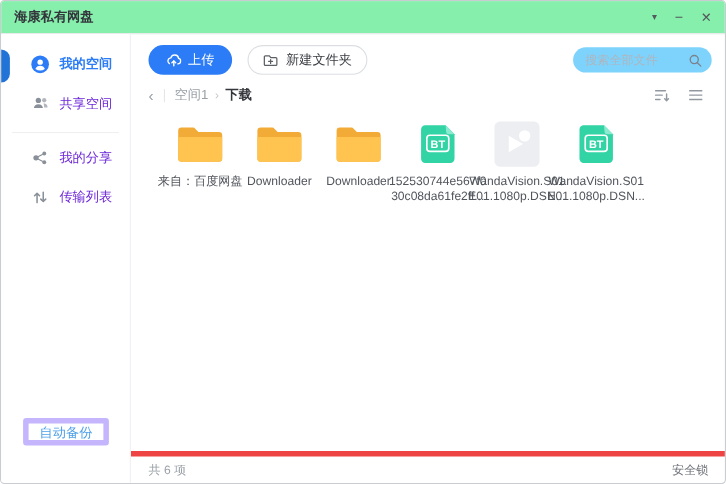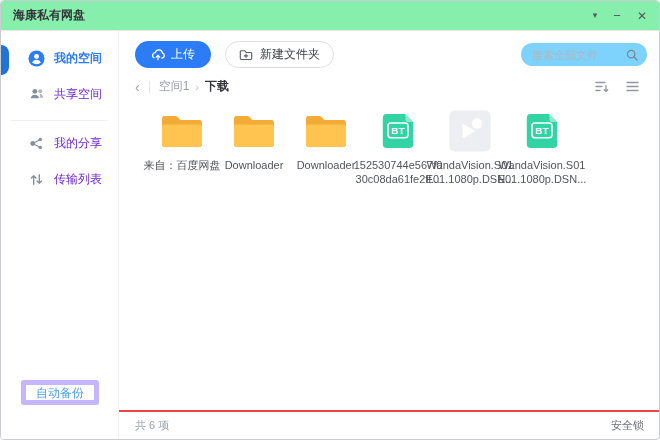--- a/index.html
+++ b/index.html
@@ -70,21 +70,21 @@
   .view-icons { margin-left:auto; display:flex; align-items:center; gap:17px; padding-right:4px; }
   .view-icons span { display:flex; cursor:pointer; }
   
   .content { flex:1; overflow:hidden; }
   .file-grid { display:flex; align-items:flex-start; padding:9px 0 0 27px; }
   .file-card { width:72px; flex:0 0 72px; display:flex; flex-direction:column; align-items:center; cursor:pointer; }
   .file-icon { height:46px; display:flex; align-items:center; justify-content:center; margin-bottom:5px; }
   .file-name { width:98px; margin:0 -13px; text-align:center; font-size:11px; line-height:13.5px; color:#51555c; }
   
   .statusbar {
-    height:29px; border-top:2px solid #ef4444; display:flex; align-items:center;
+    height:29px; border-top:5px solid #ef4444; display:flex; align-items:center;
     justify-content:space-between; padding:0 15px 0 16px; font-size:11px;
   }
   .statusbar .count { color:#9aa0a6; }
   .statusbar .lock { color:#6b6f75; cursor:pointer; }
   
   .edge-handle {
     position:absolute; left:0; top:44px; width:8px; height:30px;
     background:#2273d8; border-radius:0 16px 16px 0; cursor:pointer;
   }
 </style>

